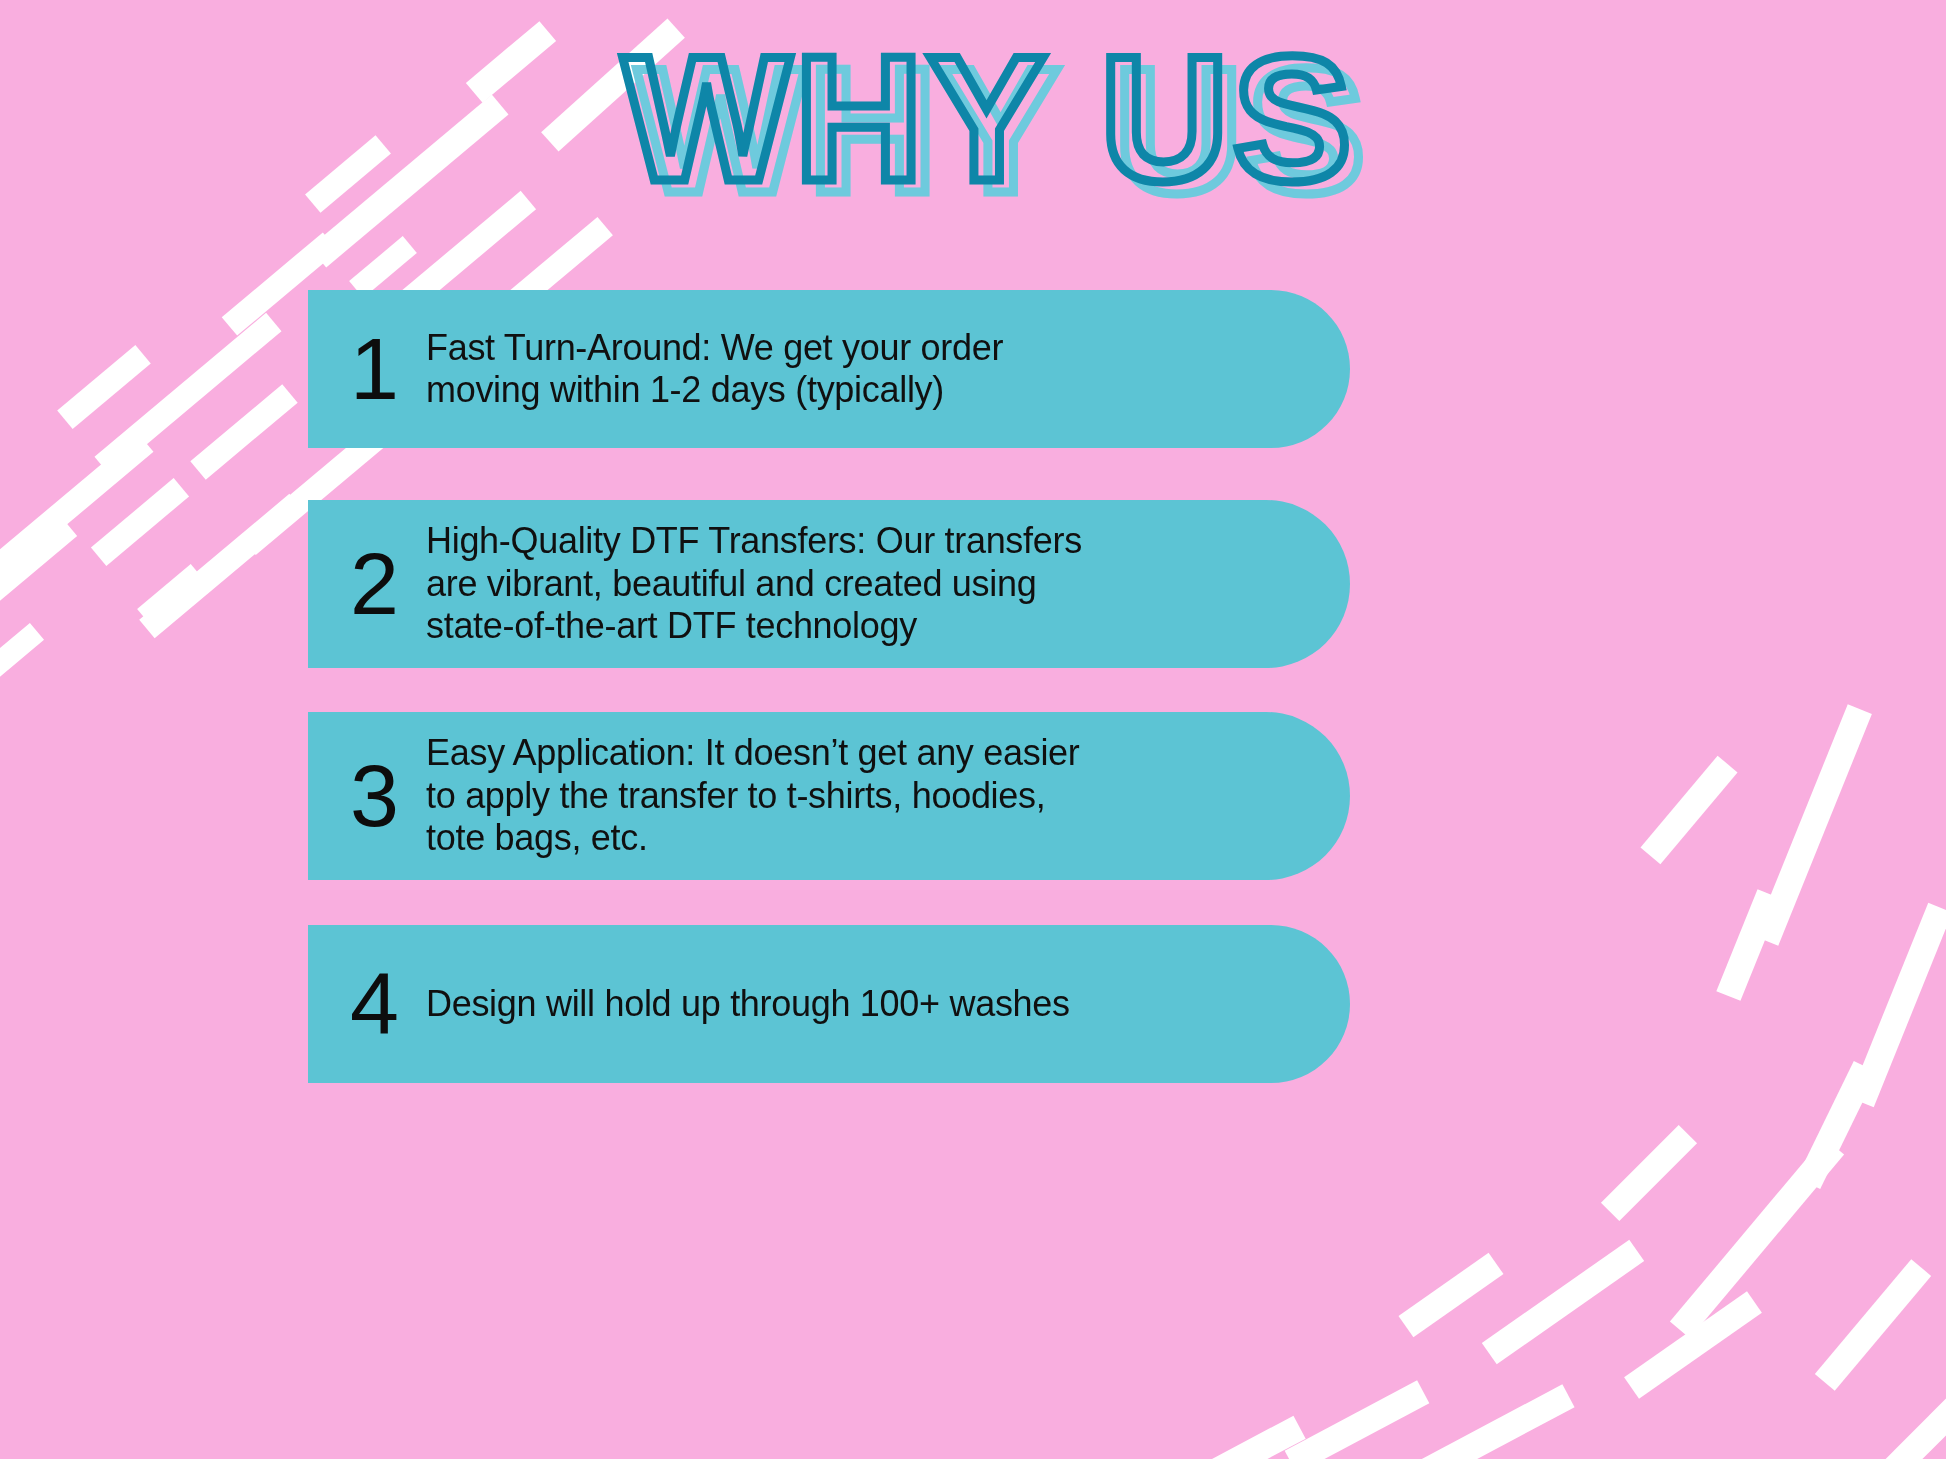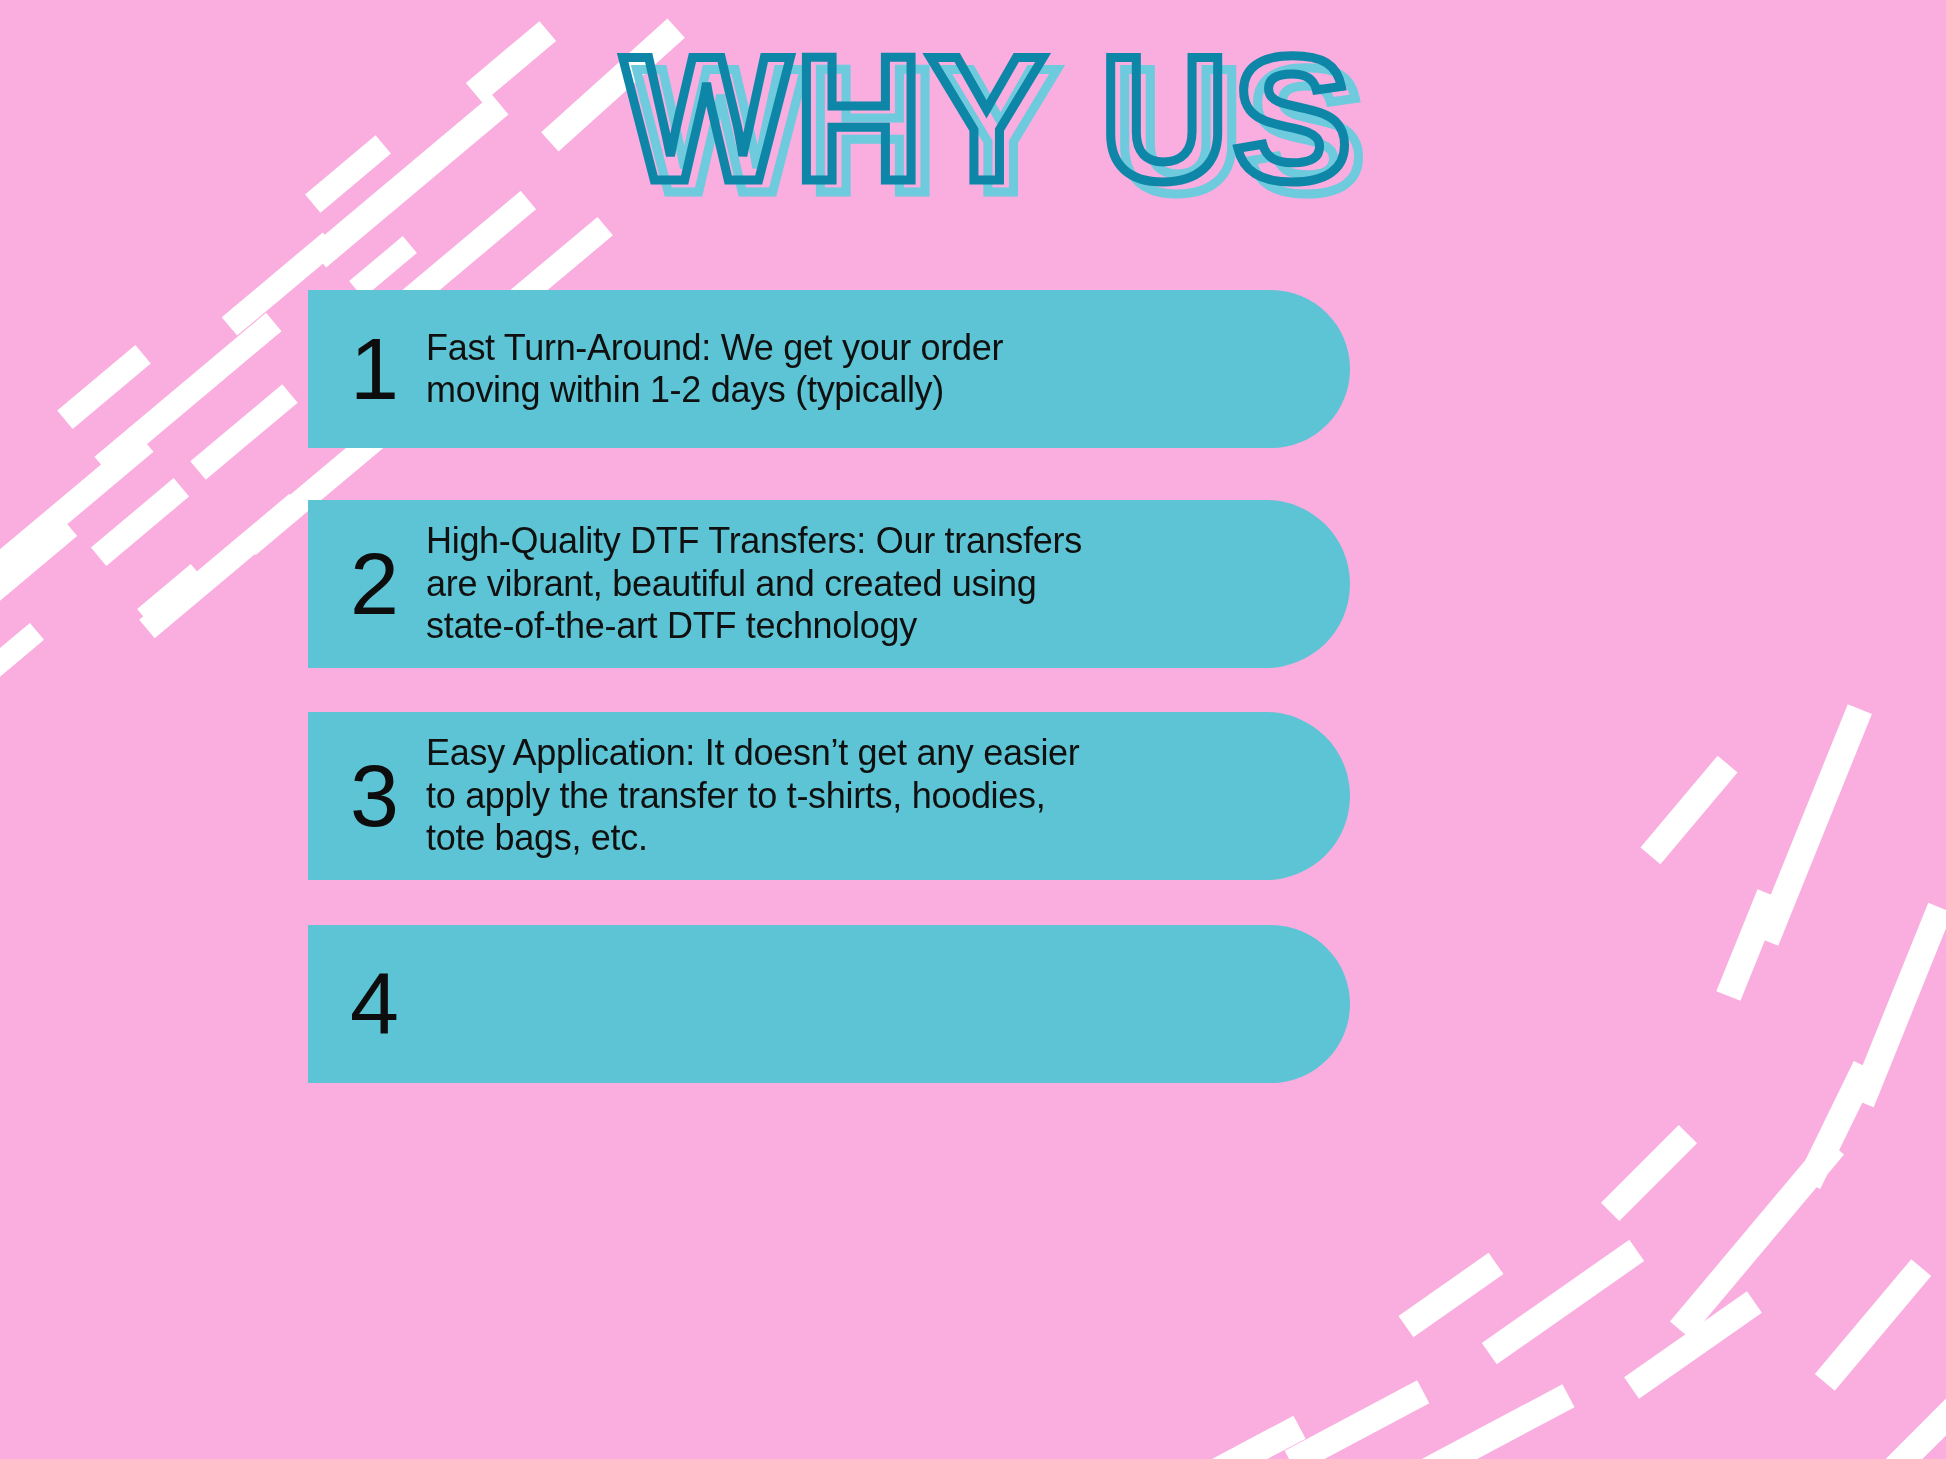--- a/index.html
+++ b/index.html
@@ -142,15 +142,16 @@
 
   <div class="card" id="card-3">
     <div class="card-num">3</div>
     <div class="card-text">Easy Application: It doesn’t get any easier
 to apply the transfer to t-shirts, hoodies,
 tote bags, etc.</div>
   </div>
 
   <div class="card" id="card-4">
     <div class="card-num">4</div>
+    <div class="card-text">Design will hold up through 100+ washes</div>
   </div>
 
 </div>
 
 </body></html>

